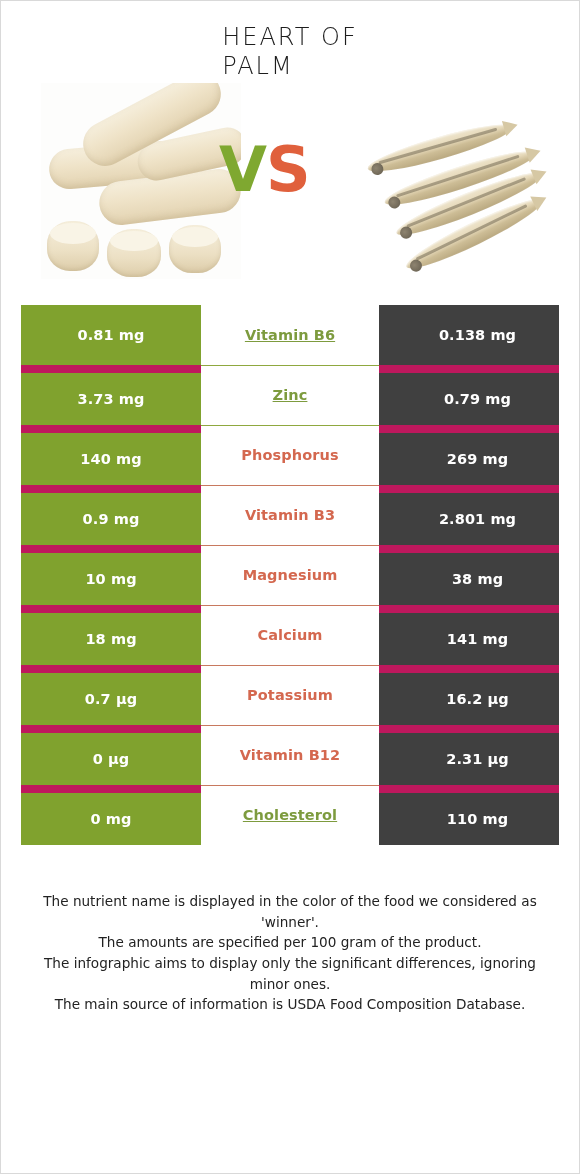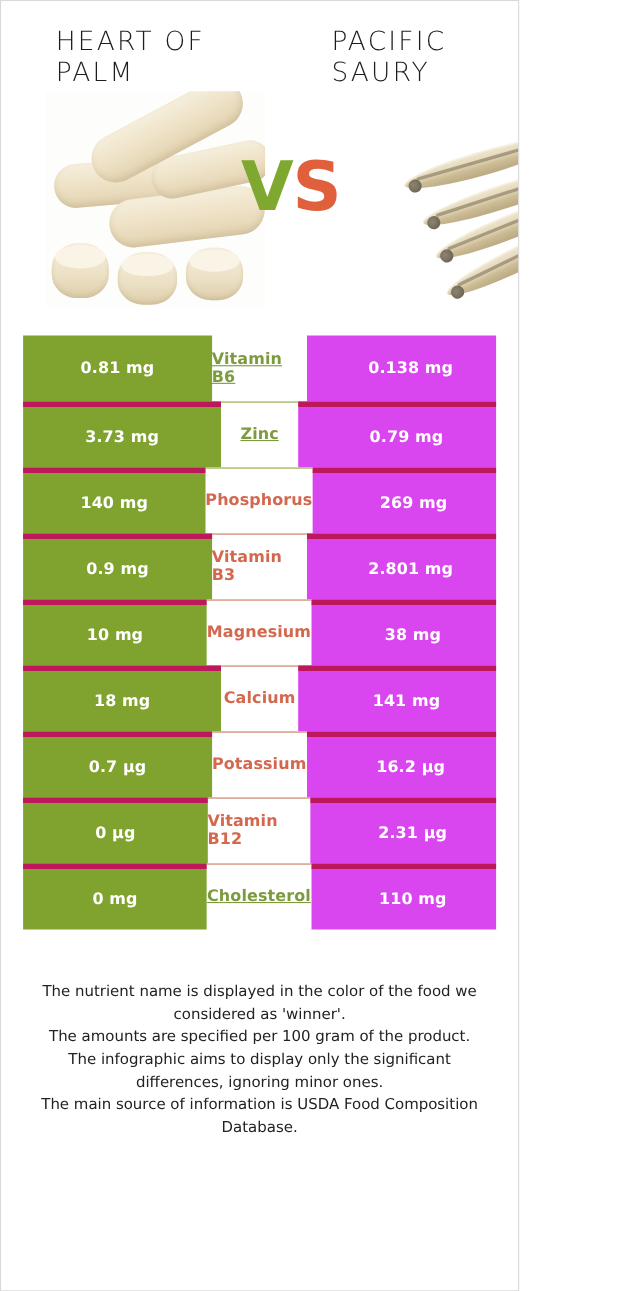--- a/index.html
+++ b/index.html
@@ -5,21 +5,21 @@
   html, body {
     margin: 0;
     padding: 0;
     background: #ffffff;
   }
   body {
     font-family: "Liberation Sans", sans-serif;
   }
   .page {
     position: relative;
-    width: 472px;
+    width: 580px;
     height: 1174px;
     background: #ffffff;
     border: 1px solid #d9d9d9;
     box-sizing: border-box;
     overflow: hidden;
   }
 
   
   .header {
     display: flex;
@@ -159,21 +159,21 @@
     justify-content: center;
     box-sizing: border-box;
   }
   .cell-left {
     width: 180px;
     background: #80A22E;
     color: #ffffff;
   }
   .cell-right {
     width: 180px;
-    background: #d946ef;
+    background: #404040;
     color: #ffffff;
     padding-left: 17px;
   }
   .cell-mid {
     flex: 1 1 auto;
     background: #ffffff;
     position: relative;
   }
   .value {
     font-family: "DejaVu Sans", sans-serif;
@@ -186,21 +186,21 @@
     font-size: 14.5px;
     font-weight: 600;
     letter-spacing: .1px;
   }
   .nutrient.win-left  { color: #7D9B3E; text-decoration: underline; }
   .nutrient.win-right { color: #D4684F; }
 
   
   .row + .row .cell-left,
   .row + .row .cell-right {
-    border-top: 5px solid #be185d;
+    border-top: 8px solid #be185d;
   }
   .sep {
     position: absolute;
     left: 0; right: 0;
     top: 0;
     height: 1px;
   }
   .sep.win-left  { background: #8FA83F; }
   .sep.win-right { background: #C8795F; }
   .row:first-child .sep { display: none; }
@@ -218,23 +218,20 @@
   .footer p { margin: 0; }
 </style>
 </head>
 <body>
 
 <div class="page">
 
   <div class="header">
     <div class="title-col left">
       <h1 class="food-title"><span>Heart of</span><br><span>Palm</span></h1>
-    </div>
-    <div class="title-col right">
-      <h1 class="food-title"><span>Pacific</span><br><span>Saury</span></h1>
     </div>
   </div>
 
   <div class="images">
 
     <div class="photo-box photo-left">
       <div class="hop-bg"></div>
       <div class="stalk" style="left:8px;  top:62px; width:132px; height:40px; transform:rotate(-5deg);"></div>
       <div class="stalk" style="left:58px; top:92px; width:142px; height:44px; transform:rotate(-7deg);"></div>
       <div class="stalk" style="left:96px; top:52px; width:110px; height:38px; transform:rotate(-12deg);"></div>

